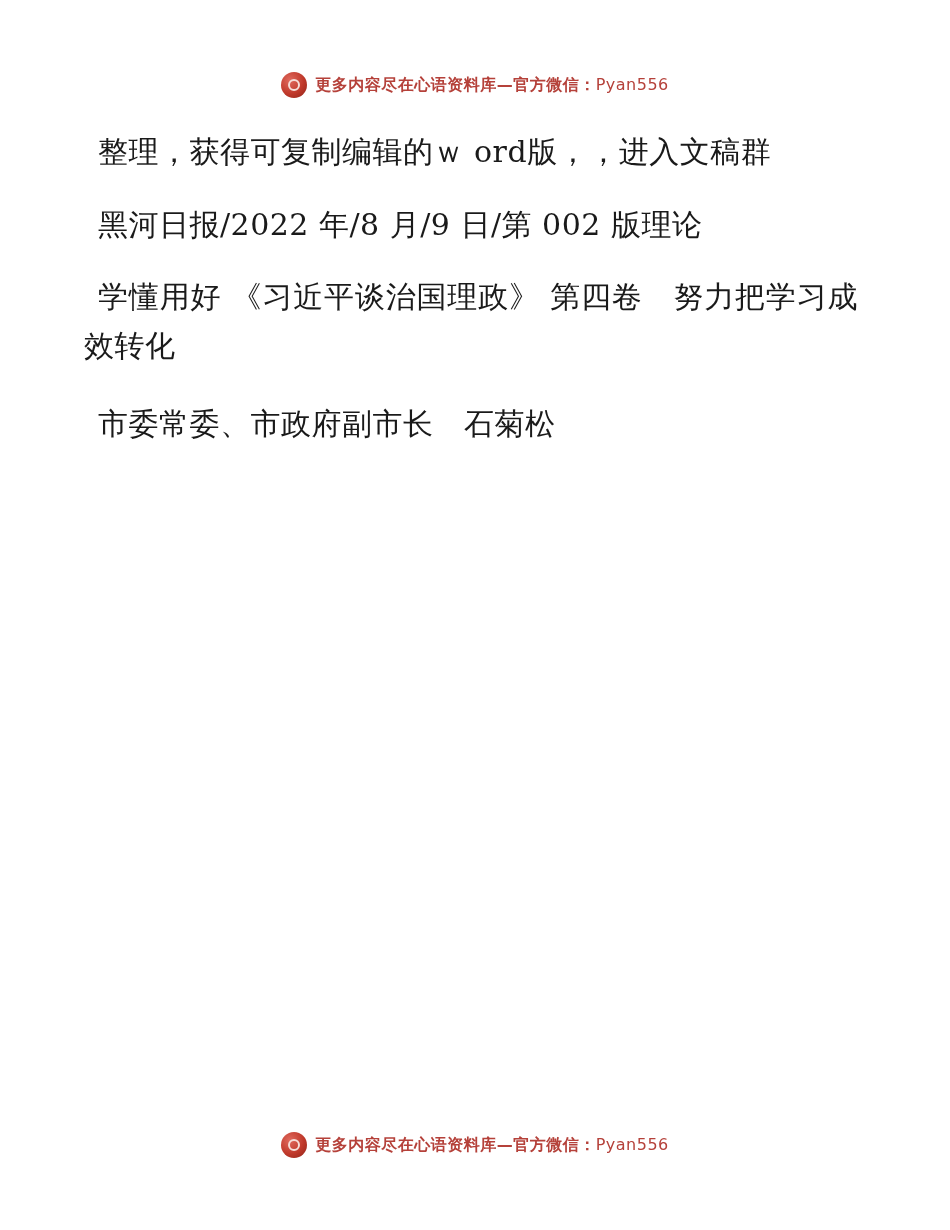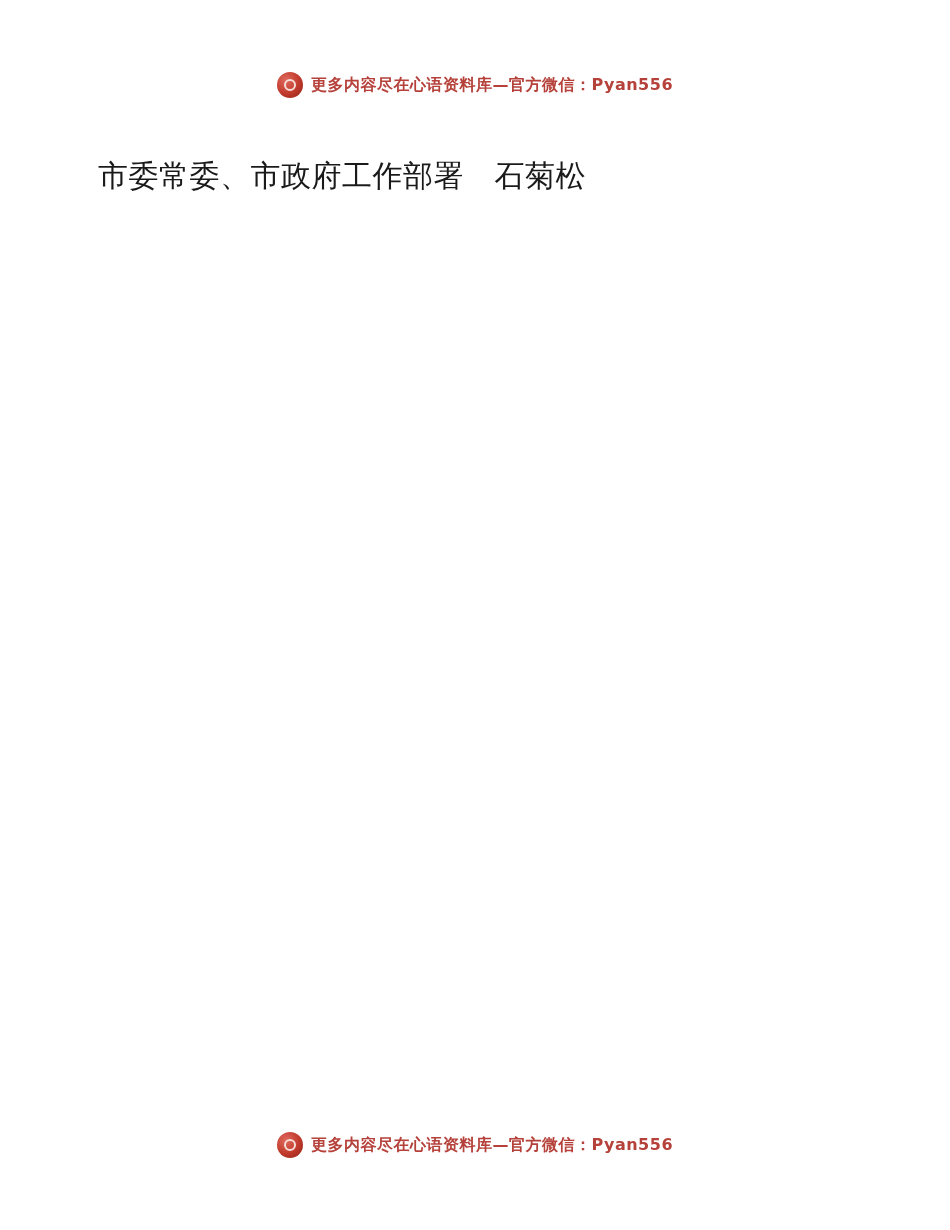--- a/index.html
+++ b/index.html
@@ -63,21 +63,21 @@
   }
   .wm-text {
     font-family: "DejaVu Sans", "Liberation Sans", sans-serif;
     font-size: 16px;
     font-weight: bold;
     color: #b5413a;
     letter-spacing: 0.5px;
     white-space: nowrap;
   }
   .wm-text .wm-wechat {
-    font-weight: bold;
+    font-weight: normal;
   }
 
   
   .doc {
     margin: 30px 0 0 0;
     padding: 0 92px 0 84px;
     box-sizing: border-box;
   }
   .para {
     font-size: 30px;
@@ -105,33 +105,36 @@
 
 <div class="page">
 
   <div class="watermark top">
     <span class="wm-logo"></span>
     <span class="wm-text"><span>更多内容尽在心语资料库—官方微信：</span><span class="wm-wechat">Pyan556</span></span>
   </div>
 
   <div class="doc">
 
+    <p class="para indent1 tight">整理，获得可复制编辑的ｗ ord版，，进入文稿群</p>
+
+    <div class="spacer-sm"></div>
+
+    <p class="para indent1 tight">黑河日报/2022 年/8 月/9 日/第 002 版理论</p>
+
+    <div class="spacer-sm"></div>
+
+    <p class="para indent1 tight">学懂用好 《习近平谈治国理政》 第四卷　努力把学习成效转化</p>
 
     <div class="spacer-sm"></div>
 
 
     <div class="spacer-sm"></div>
 
-
-    <div class="spacer-sm"></div>
-
-
-    <div class="spacer-sm"></div>
-
-    <p class="para indent1 tight">市委常委、市政府工作部署　石菊松</p>
+    <p class="para indent1 tight">市委常委、市政府副市长　石菊松</p>
 
     <div class="spacer-sm"></div>
 
 
   </div>
 
   <div class="watermark bottom">
     <span class="wm-logo"></span>
     <span class="wm-text"><span>更多内容尽在心语资料库—官方微信：</span><span class="wm-wechat">Pyan556</span></span>
   </div>

